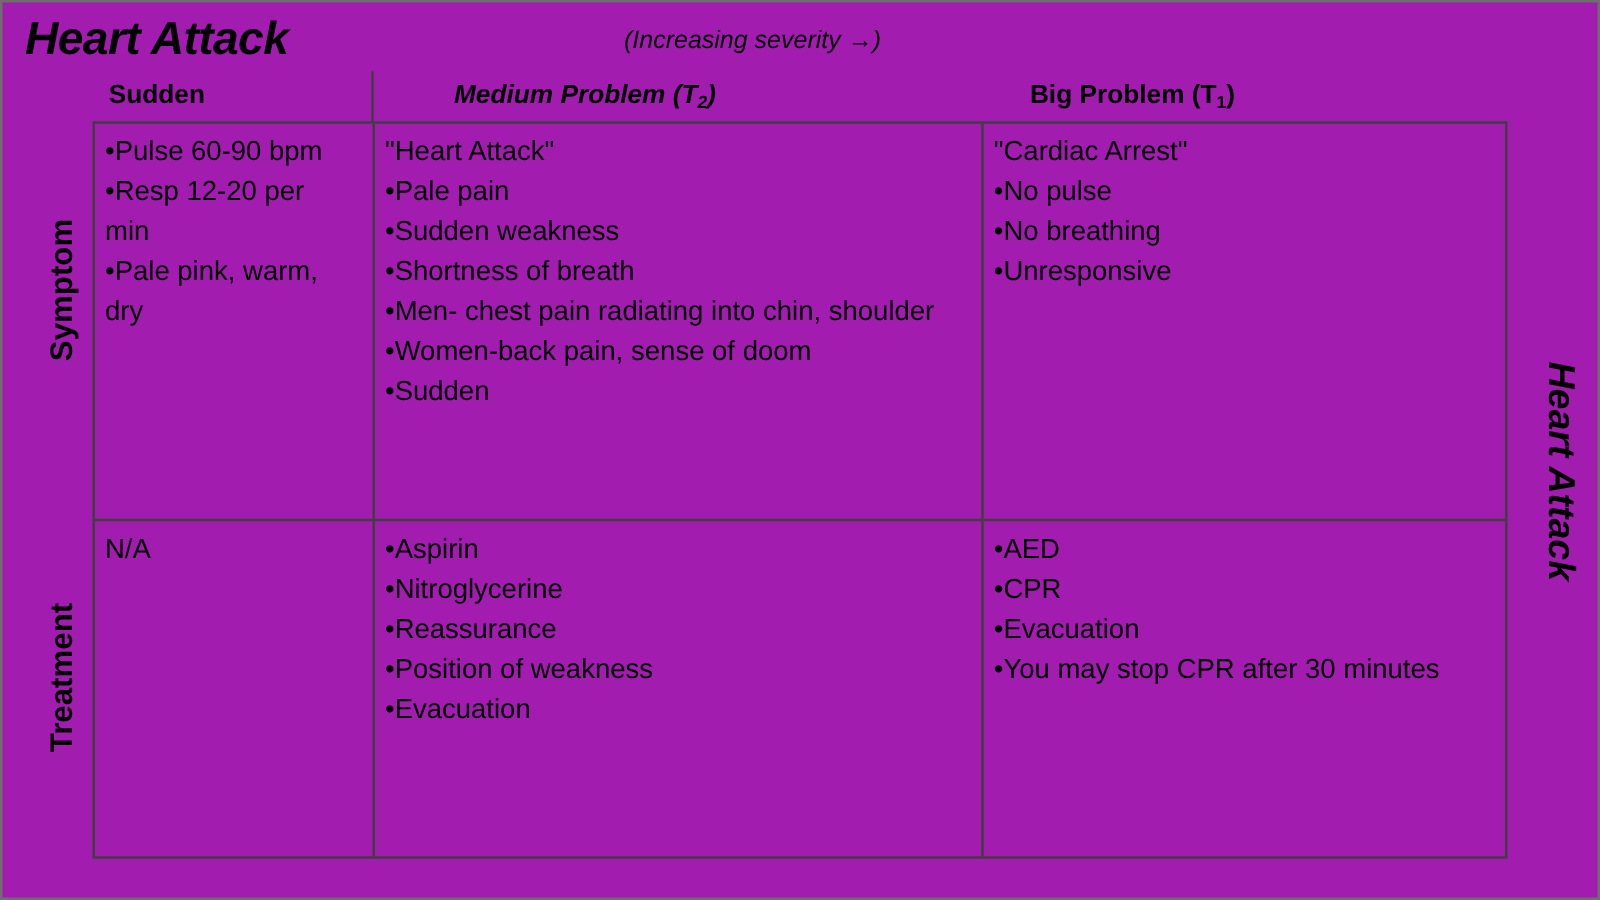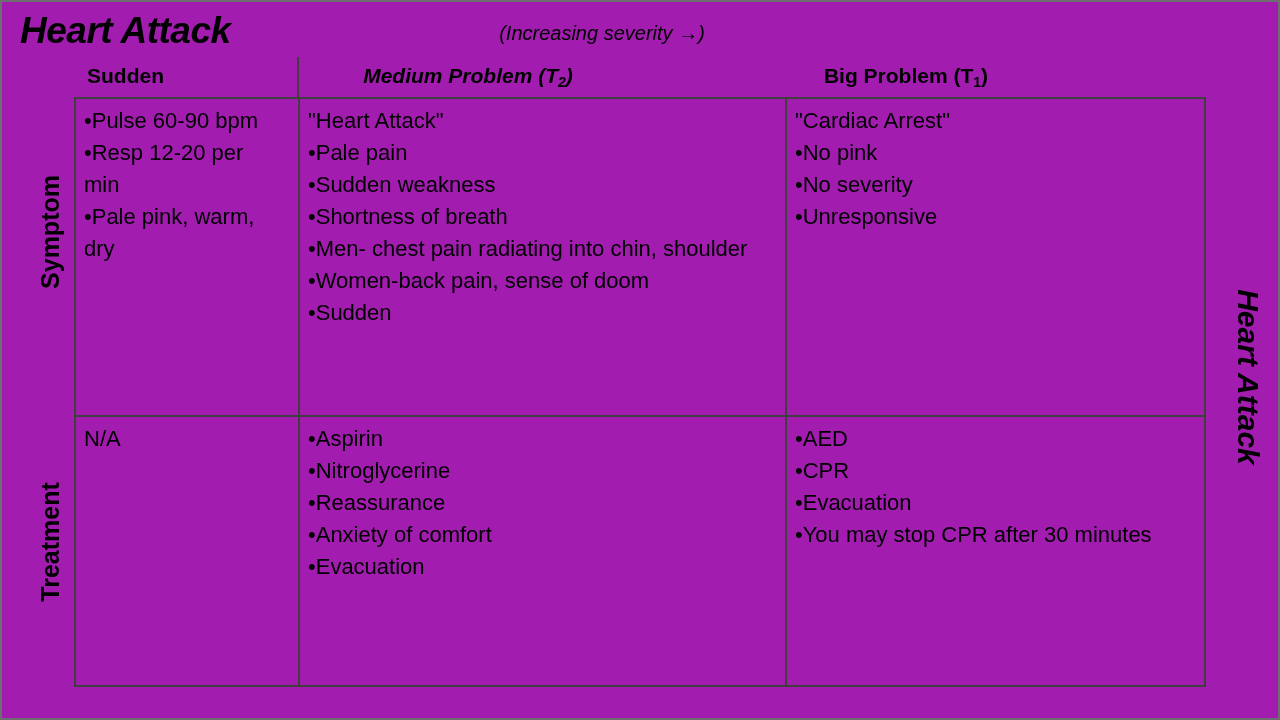--- a/index.html
+++ b/index.html
@@ -131,32 +131,32 @@
         <div class="cell-line lead">"Heart Attack"</div>
         <div class="cell-line bullet-item">Pale pain</div>
         <div class="cell-line bullet-item">Sudden weakness</div>
         <div class="cell-line bullet-item">Shortness of breath</div>
         <div class="cell-line bullet-item">Men- chest pain radiating into chin, shoulder</div>
         <div class="cell-line bullet-item">Women-back pain, sense of doom</div>
         <div class="cell-line bullet-item">Sudden</div>
       </div>
     <div class="cell r1 c3">
         <div class="cell-line lead">"Cardiac Arrest"</div>
-        <div class="cell-line bullet-item">No pink</div>
-        <div class="cell-line bullet-item">No severity</div>
+        <div class="cell-line bullet-item">No pulse</div>
+        <div class="cell-line bullet-item">No breathing</div>
         <div class="cell-line bullet-item">Unresponsive</div>
       </div>
     <div class="cell r2 c1">
         <div class="cell-line lead">N/A</div>
       </div>
     <div class="cell r2 c2">
         <div class="cell-line bullet-item">Aspirin</div>
         <div class="cell-line bullet-item">Nitroglycerine</div>
         <div class="cell-line bullet-item">Reassurance</div>
-        <div class="cell-line bullet-item">Anxiety of comfort</div>
+        <div class="cell-line bullet-item">Position of weakness</div>
         <div class="cell-line bullet-item">Evacuation</div>
       </div>
     <div class="cell r2 c3">
         <div class="cell-line bullet-item">AED</div>
         <div class="cell-line bullet-item">CPR</div>
         <div class="cell-line bullet-item">Evacuation</div>
         <div class="cell-line bullet-item">You may stop CPR after 30 minutes</div>
       </div>
   </div>
 

